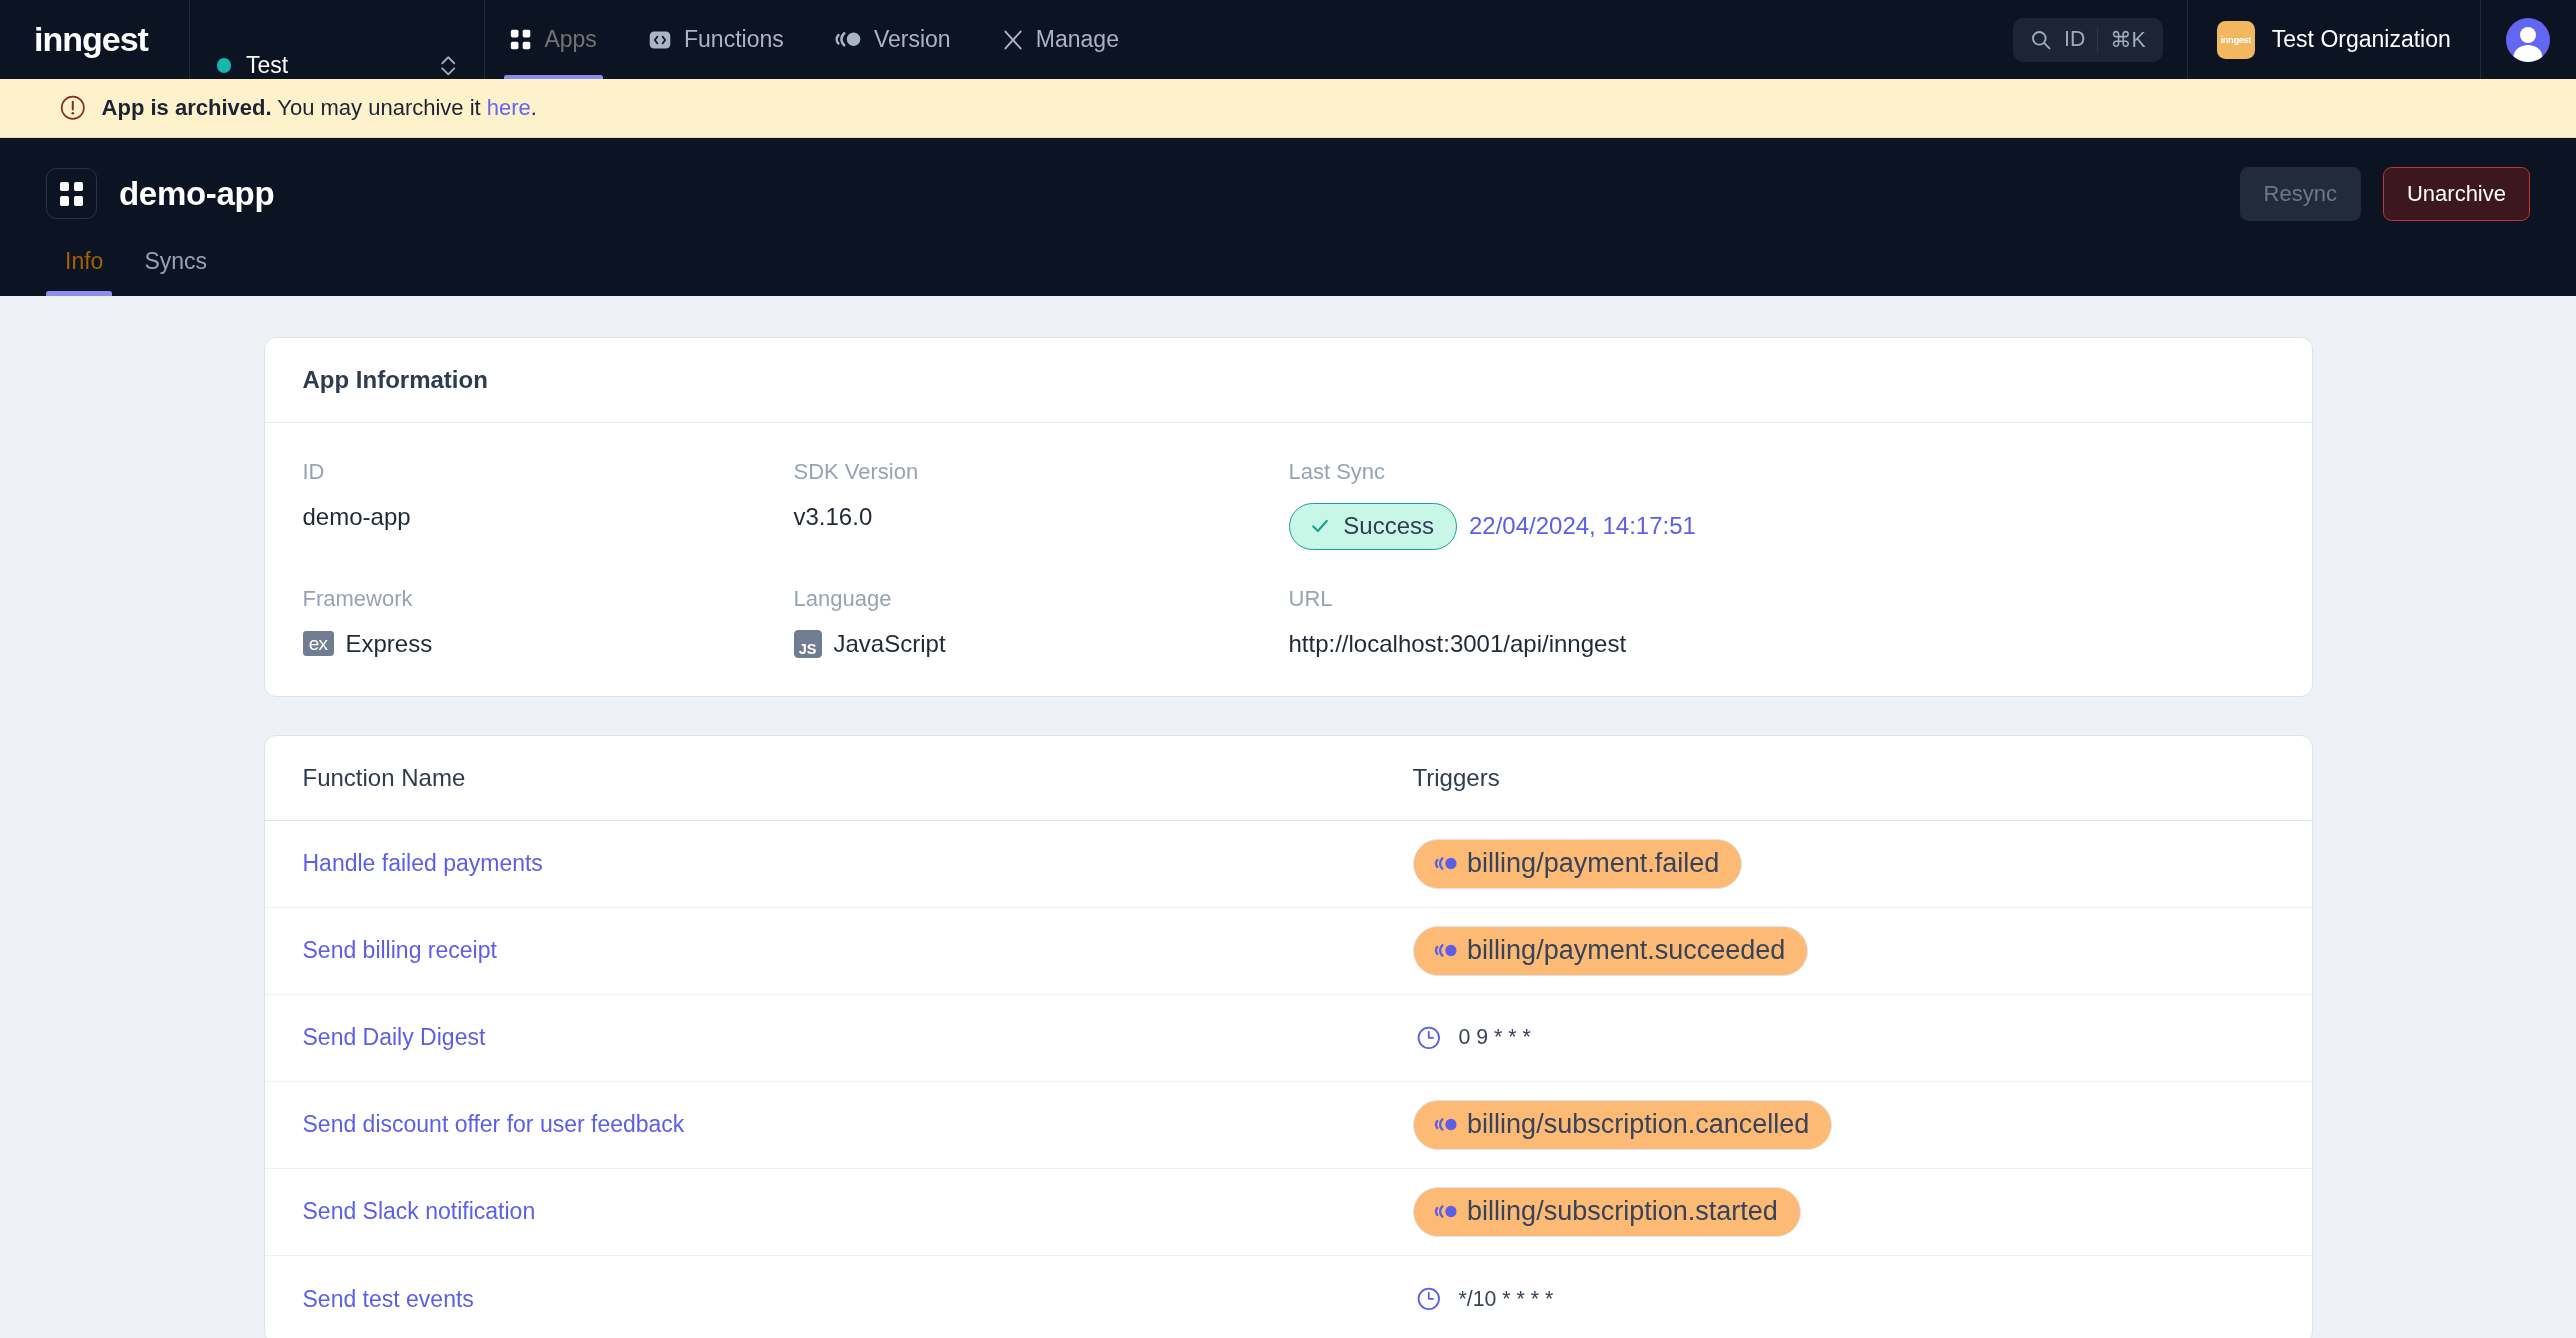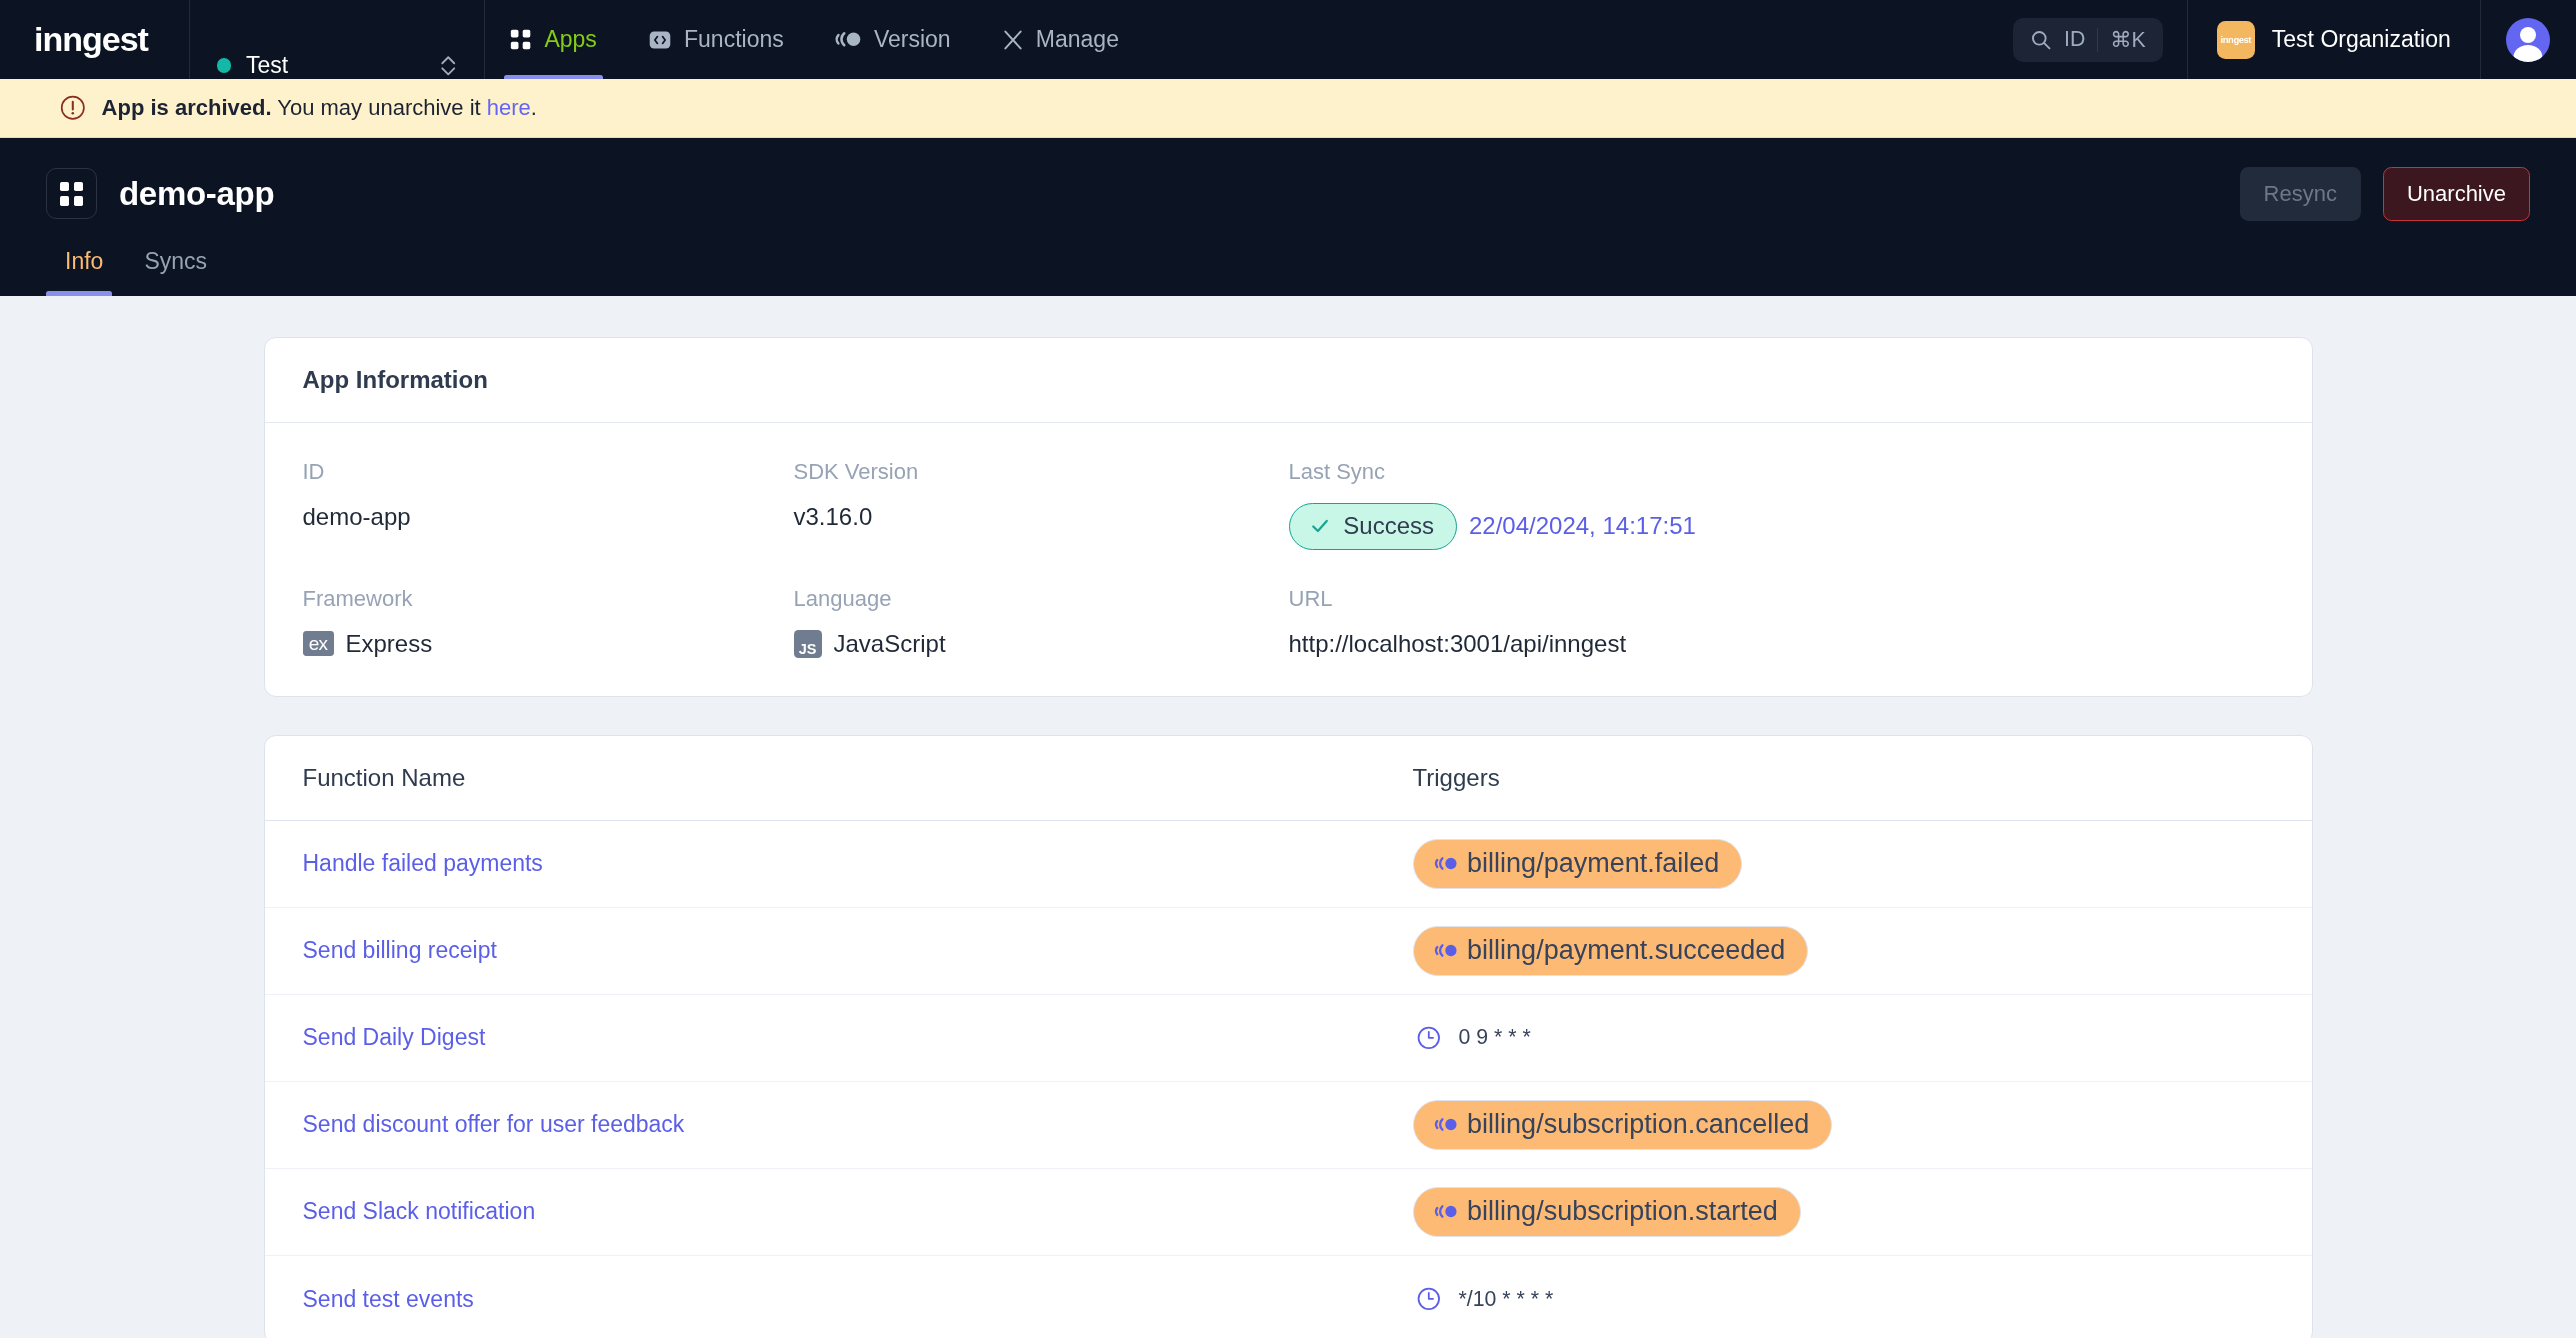--- a/index.html
+++ b/index.html
@@ -46,21 +46,21 @@
   .env-chevrons { display:flex; flex-direction:column; gap:3.4px; }
   .nav-items { display: flex; align-items: stretch; }
   .nav-item {
     display: flex; align-items: center; gap: 12px;
     padding: 0 25.6px;
     color: #a9b4c5;
     font-size: 23px;
     position: relative;
     cursor: pointer;
   }
-  .nav-item.active { color: #84cc16; }
+  .nav-item.active { color: #737373; }
   .nav-item.active::after {
     content: "";
     position: absolute; left: 19px; right: 19px; bottom: 0;
     height: 4.3px; background: #8b8fec; border-radius: 2.6px 2.6px 0 0;
   }
   .nav-item .ic { display: flex; align-items: center; }
   .nav-right {
     margin-left: auto;
     display: flex; align-items: stretch;
   }
@@ -156,21 +156,21 @@
   }
   .btn-resync { background: #222b3c; color: #6d7788; }
   .btn-unarchive { background: #3d1720; color: #ffffff; border-color: #c5353a; }
   .tabs { display: flex; gap: 0; margin-top: 19px; }
   .tab {
     font-size: 23px; color: #97a2b3;
     padding: 8.5px 20.5px 20.5px 20.5px;
     position: relative; cursor: pointer;
   }
   .tab:first-child { padding-left: 19px; }
-  .tab.active { color: #fdba74; }
+  .tab.active { color: #a16207; }
   .tab.active::after {
     content:""; position:absolute; left:0; right:12px; bottom:0;
     height:5.1px; background:#8b8fec; border-radius:2.6px 2.6px 0 0;
   }
 
   
   .content {
     padding: 41px 0 0 0;
     display: flex; flex-direction: column; align-items: center;
     gap: 38px;

